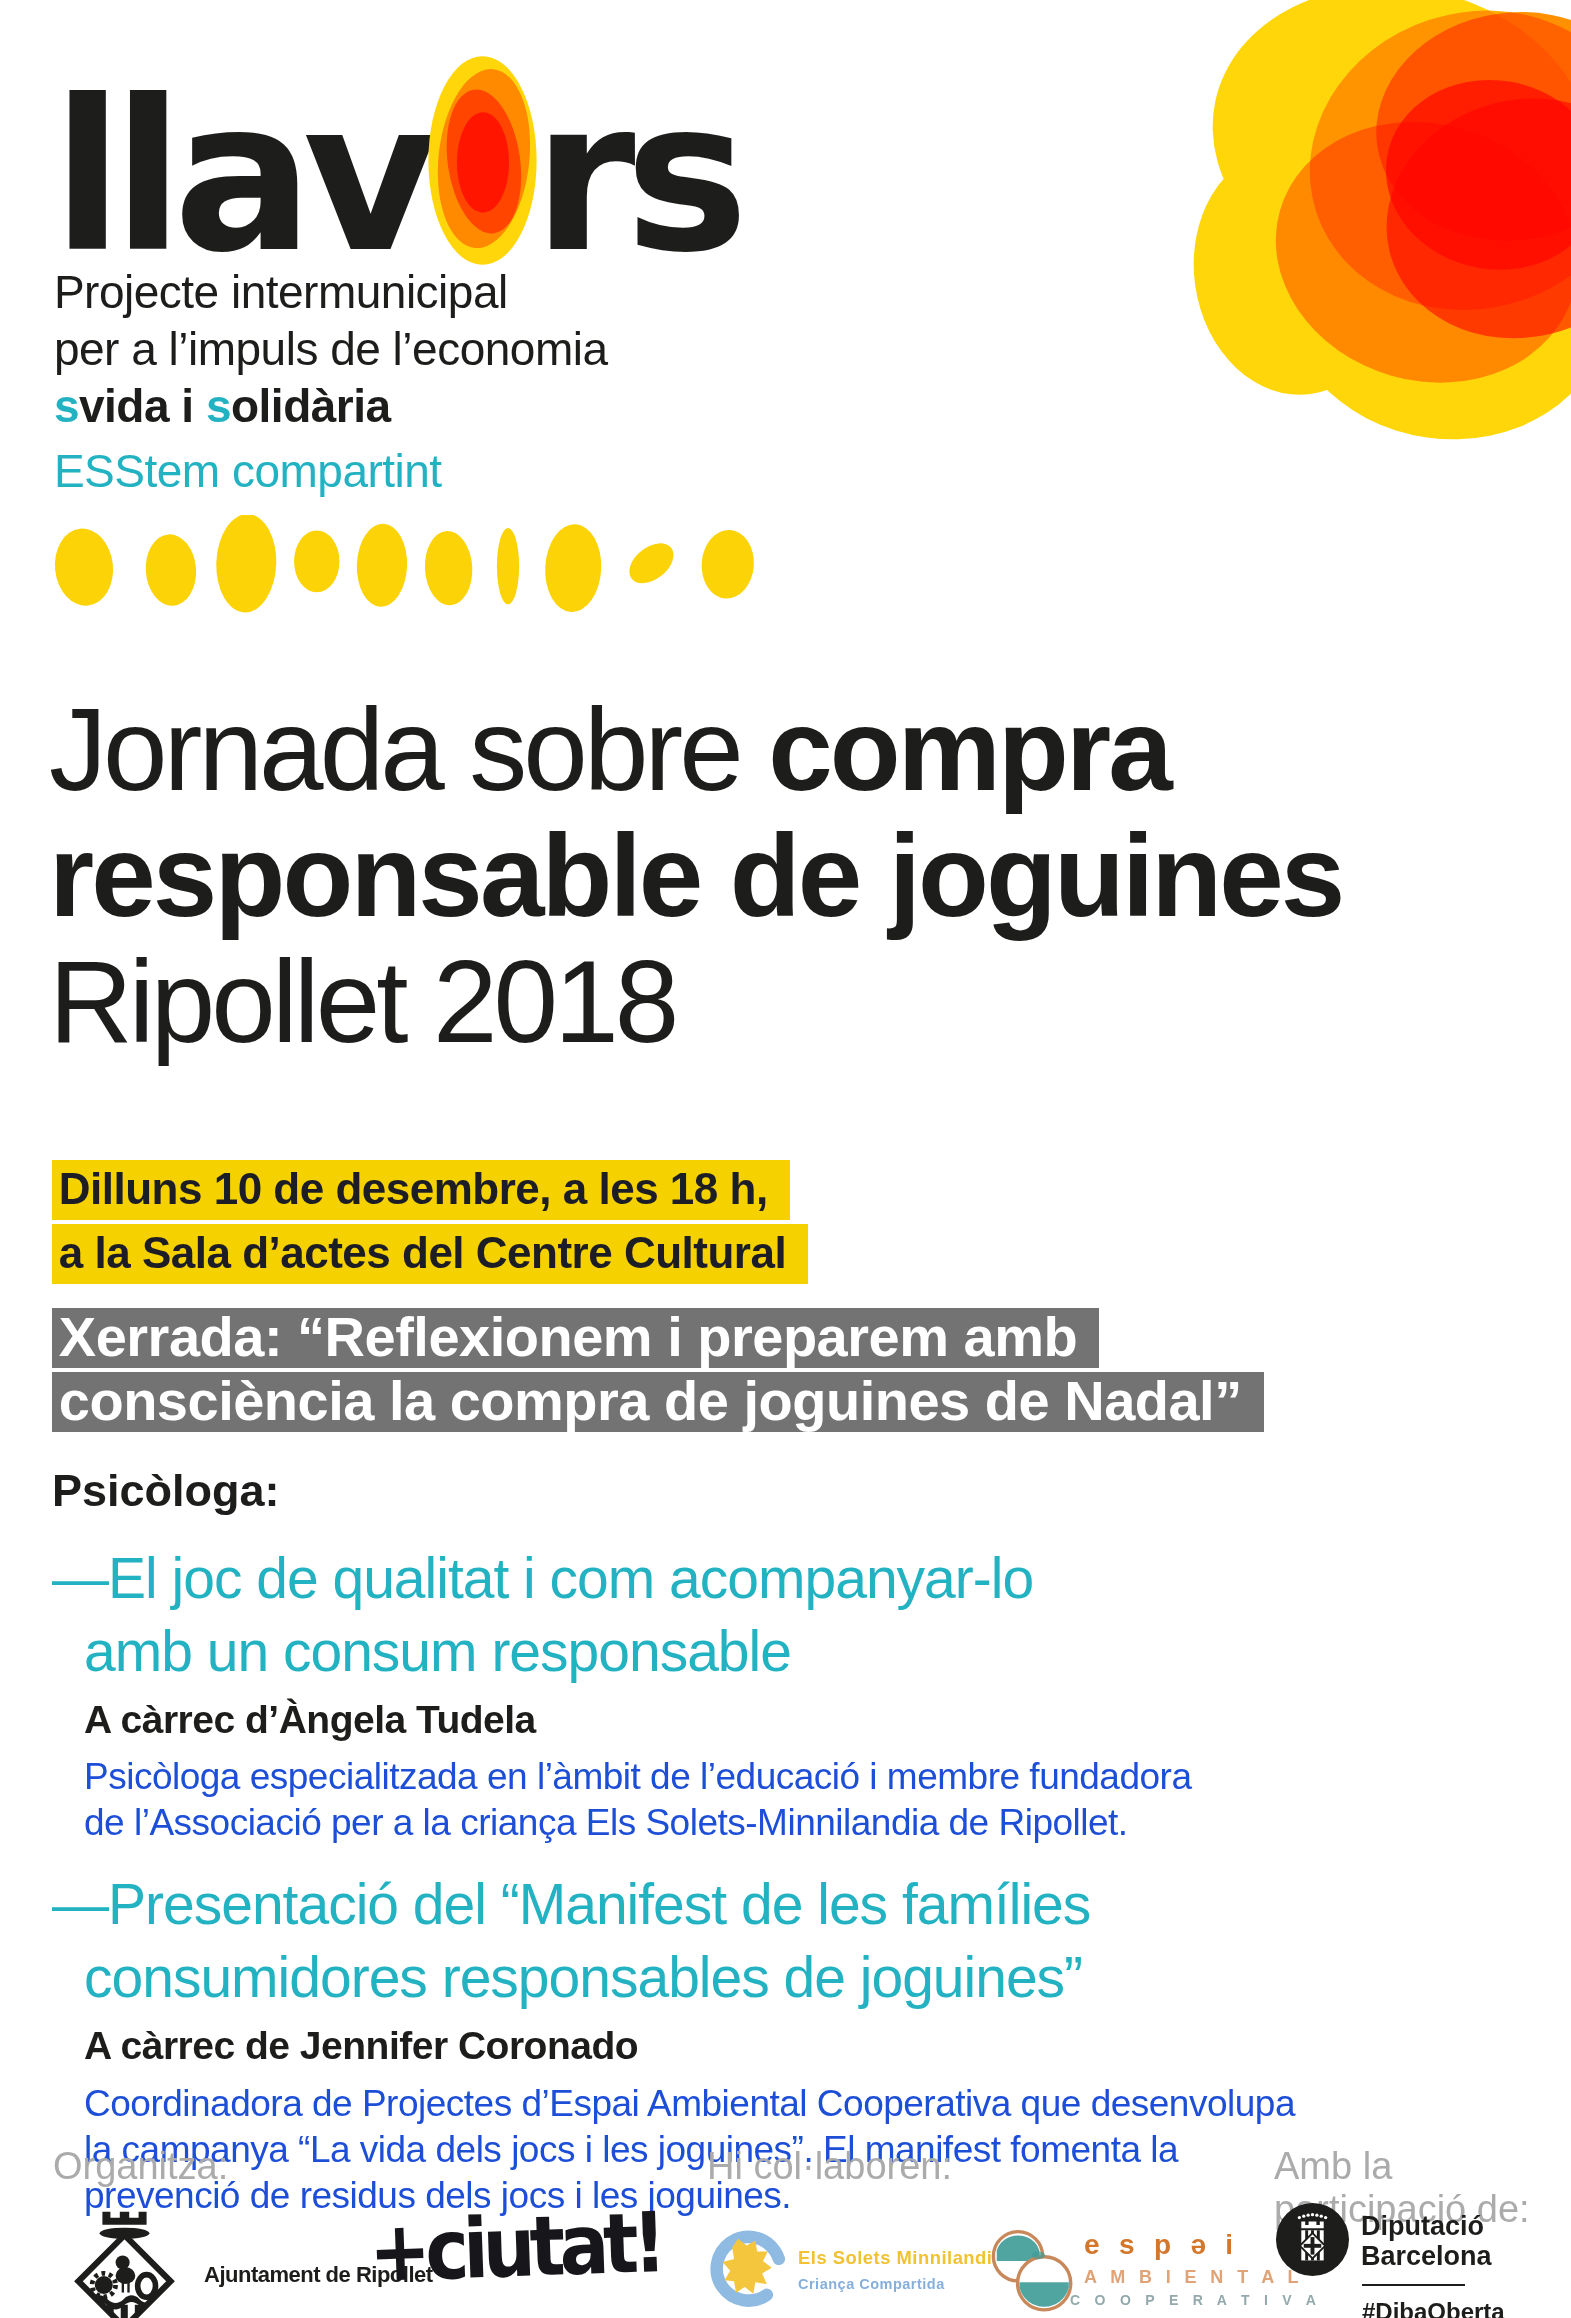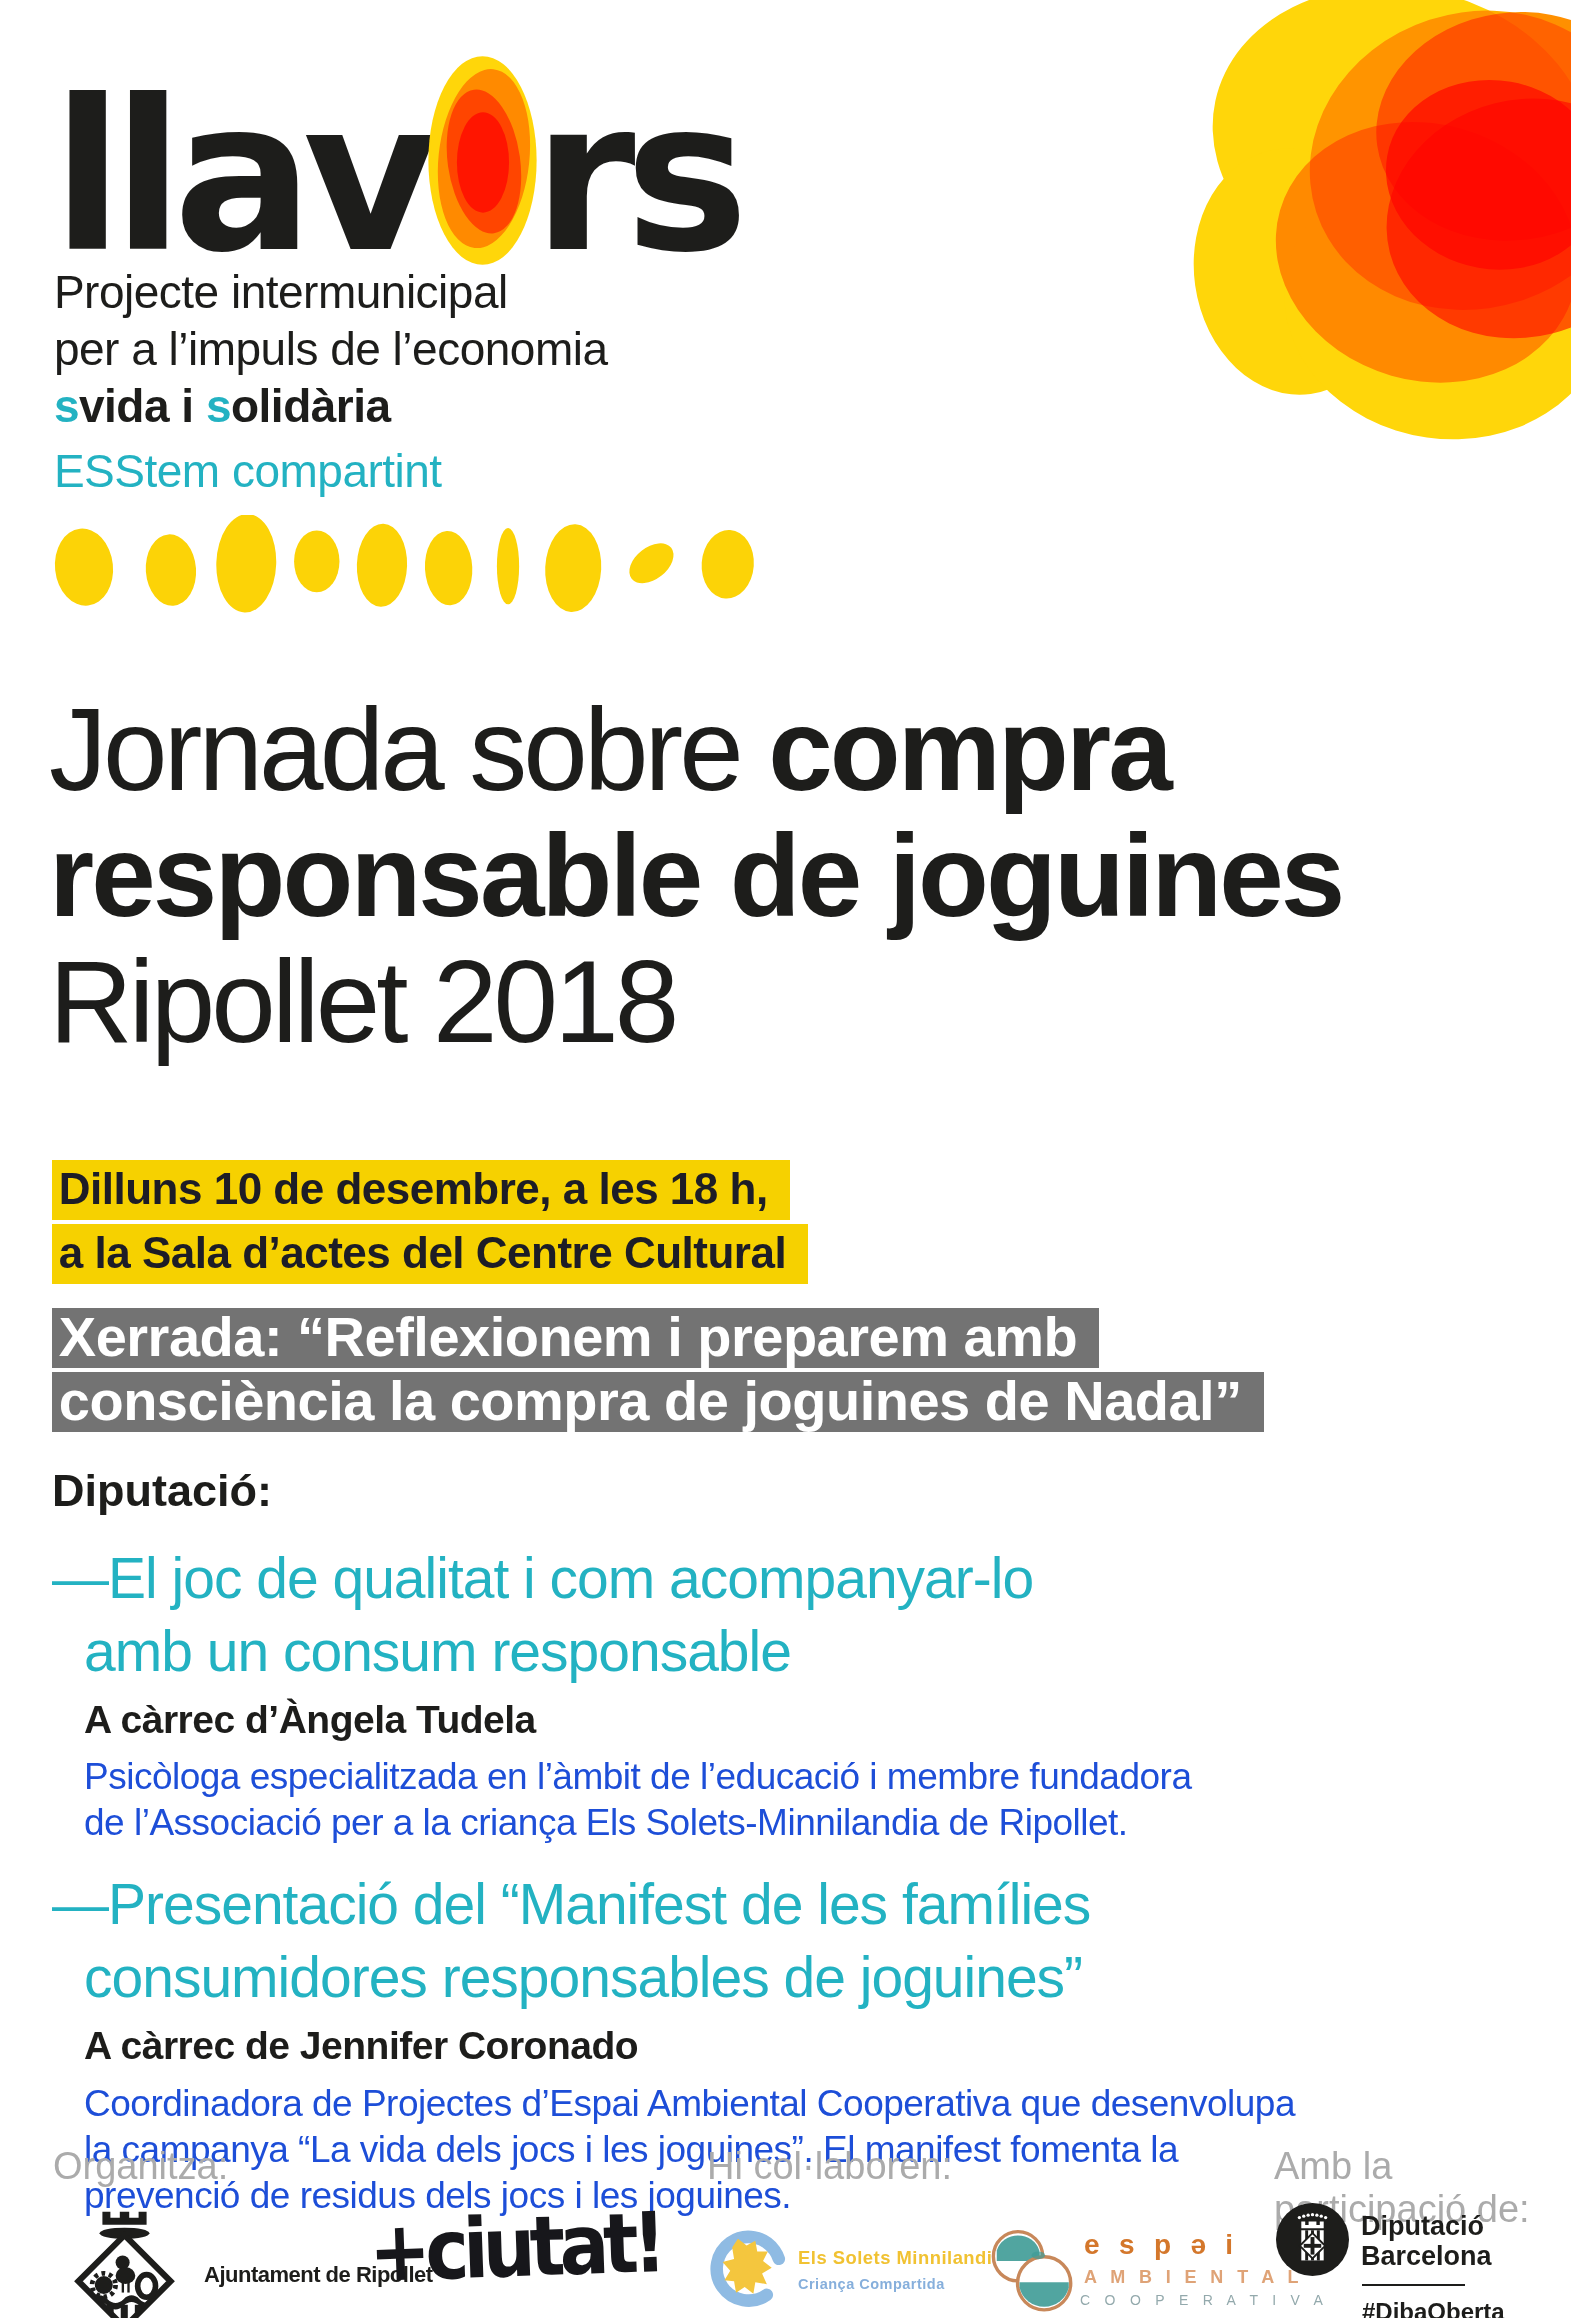--- a/index.html
+++ b/index.html
@@ -62,21 +62,21 @@
   .lg-sol{position:absolute;left:709px;top:2226px;}
   .lg-sol .name{position:absolute;left:89px;top:21.3px;font-size:18.4px;font-weight:700;
                 color:#F1C232;white-space:nowrap;letter-spacing:0.5px;}
   .lg-sol .sub{position:absolute;left:89px;top:50px;font-size:14.5px;font-weight:700;
                color:#86AFDC;white-space:nowrap;letter-spacing:0.5px;}
   .lg-esp{position:absolute;left:990px;top:2226px;}
   .lg-esp .w1{position:absolute;left:94px;top:2.9px;font-size:28px;font-weight:700;
               color:#D4772B;letter-spacing:5.8px;white-space:nowrap;}
   .lg-esp .w2{position:absolute;left:94px;top:41px;font-size:18px;font-weight:700;
               color:#DFA377;letter-spacing:4.4px;white-space:nowrap;}
-  .lg-esp .w3{position:absolute;left:90px;top:66px;font-size:14px;font-weight:400;
+  .lg-esp .w3{position:absolute;left:80px;top:66px;font-size:14px;font-weight:700;
               color:#93A9AC;letter-spacing:5.3px;white-space:nowrap;}
   .lg-diba{position:absolute;left:1276px;top:2203px;}
   .lg-diba .t{position:absolute;left:85px;top:7.8px;font-size:27px;line-height:30px;
               font-weight:700;color:#1D1D1B;white-space:nowrap;}
   .lg-diba .rule{position:absolute;left:86px;top:81px;width:103px;height:1.9px;background:#1D1D1B;}
   .lg-diba .tag{position:absolute;left:86px;top:95px;font-size:24px;font-weight:700;
                 color:#1D1D1B;white-space:nowrap;}
 </style>
 </head>
 <body>
@@ -134,21 +134,21 @@
     <div class="hl-y">Dilluns 10 de desembre, a les 18 h,</div>
     <div class="hl-y">a la Sala d’actes del Centre Cultural</div>
   </section>
 
   <section class="xerrada">
     <div class="hl-t">Xerrada: “Reflexionem i preparem amb</div>
     <div class="hl-t">consciència la compra de joguines de Nadal”</div>
   </section>
 
   <section class="sessions">
-    <h2 class="s-head">Diputació:</h2>
+    <h2 class="s-head">Psicòloga:</h2>
 
     <article>
       <div class="s-title">
         <div>—El joc de qualitat i com acompanyar-lo</div>
         <div class="l2">amb un consum responsable</div>
       </div>
       <div class="s-speaker indent">A càrrec d’Àngela Tudela</div>
       <div class="s-desc indent">
         <div>Psicòloga especialitzada en l’àmbit de l’educació i membre fundadora</div>
         <div>de l’Associació per a la criança Els Solets-Minnilandia de Ripollet.</div>

